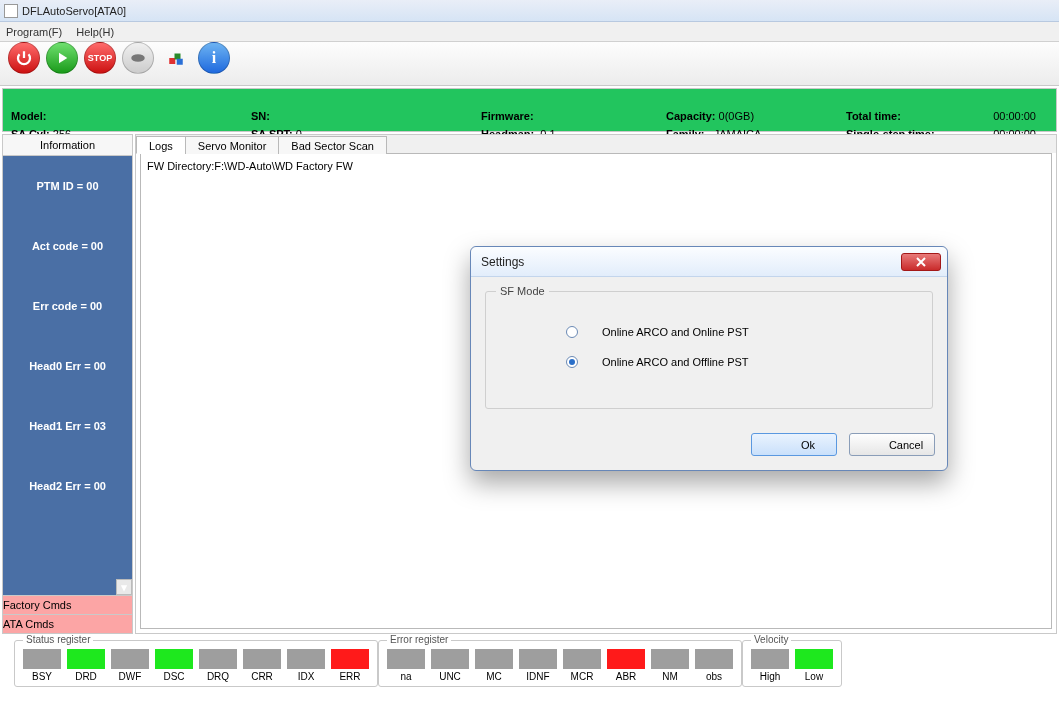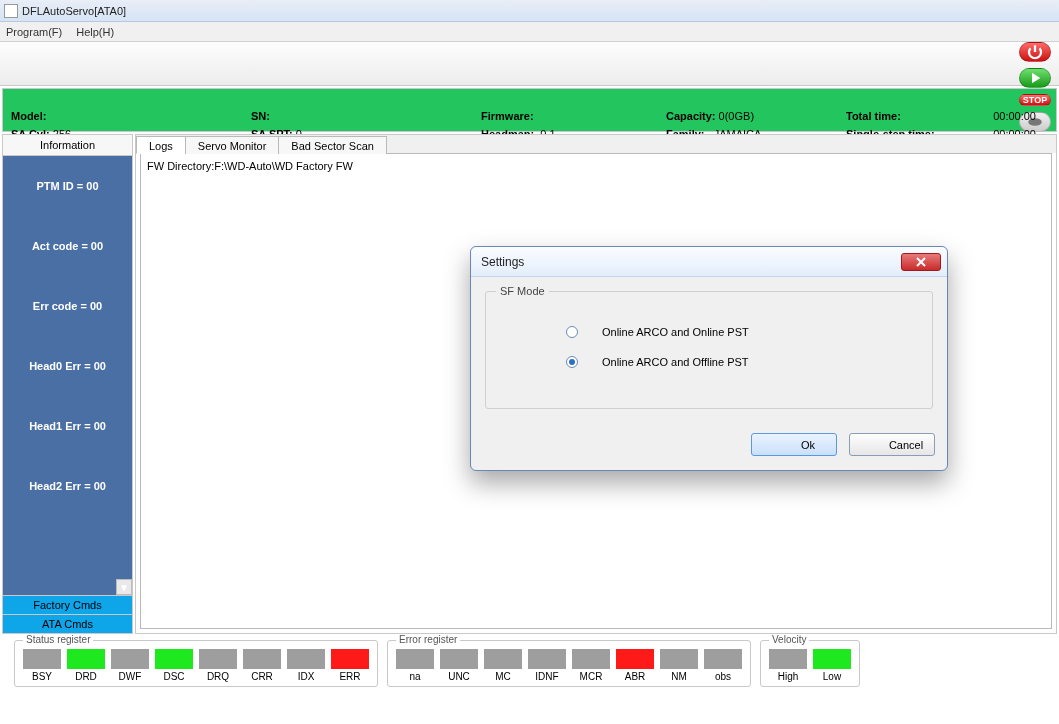--- a/index.html
+++ b/index.html
@@ -5,43 +5,43 @@
 * { box-sizing: border-box; margin: 0; padding: 0; font-family: Tahoma, sans-serif; font-size: 11px; }
 body { background: #fff; width: 1059px; height: 724px; overflow: hidden; position: relative; }
 
 .titlebar { height: 22px; background: linear-gradient(#e9eef7,#d6e4f5); display: flex; align-items: center; padding-left: 4px; gap: 4px; border-bottom: 1px solid #b8c9e0; }
 .titlebar .ico { width: 14px; height: 14px; background: #fff; border: 1px solid #999; }
 .titlebar .t { color: #222; }
 
 .menubar { height: 20px; background: #f0f0f0; display: flex; align-items: center; padding: 0 6px; gap: 14px; border-bottom: 1px solid #d0d0d0; }
 .menubar span { color: #333; cursor: default; }
 
-.toolbar { height: 44px; background: linear-gradient(#fdfdfd,#ececec); display: flex; align-items: flex-end; gap: 6px; padding: 0 8px; border-bottom: 1px solid #c9c9c9; flex-direction: column; }
+.toolbar { height: 44px; background: linear-gradient(#fdfdfd,#ececec); display: flex; align-items: flex-start; gap: 6px; padding: 0 8px; border-bottom: 1px solid #c9c9c9; }
 .tb { width: 32px; height: 32px; border-radius: 16px; display: flex; align-items: center; justify-content: center; border: 1px solid rgba(0,0,0,.2); }
 .tb svg { width: 18px; height: 18px; }
 
 .infobar { height: 43px; background: #22c55e; border: 1px solid #c9c9c9; margin: 2px; padding: 21px 8px; display: grid; grid-template-columns: 240px 230px 185px 180px 120px 70px; row-gap: 6px; }
 .infobar div { white-space: nowrap; }
 .lbl { font-weight: bold; }
 
 .mid { display: flex; height: 500px; }
 .sidebar { width: 131px; display: flex; flex-direction: column; border: 1px solid #c9c9c9; margin: 0 2px; }
 .sb-head { text-align: center; background: #f7f7f7; border-bottom: 1px solid #c9c9c9; padding: 4px 0; }
 .sb-list { flex: 1; background: #4a6fa5; color: #fff; overflow: hidden; position: relative; font-weight: bold; }
 .sb-list .it { text-align: center; padding: 24px 0; }
 .sb-scroll { position: absolute; right: 0; bottom: 0; width: 16px; height: 16px; background: #e9e9e9; border: 1px solid #bbb; display: flex; align-items: center; justify-content: center; }
-.sb-btn { text-align: center; background: #0ea5e9; border-top: 1px solid #c9c9c9; padding: 3px 0; }
+.sb-btn { background: #fca5a5; border-top: 1px solid #c9c9c9; padding: 3px 0; }
 
 .main { flex: 1; border: 1px solid #c9c9c9; margin: 0 2px 0 0; display: flex; flex-direction: column; }
 .tabs { display: flex; height: 18px; background: #f0f0f0; }
 .tab { padding: 3px 12px; border: 1px solid #b9b9b9; border-bottom: none; background: #f7f7f7; margin-right: -1px; position: relative; top: 1px; }
 .tab.active { background: #fff; border-bottom: 1px solid #fff; }
 .logarea { flex: 1; background: #fff; border: 1px solid #b9b9b9; margin: 0 4px 4px 4px; padding: 6px; font-size: 12px; }
 
-.bottom { display: flex; gap: 9px; padding: 6px 14px 0 14px; }
+.bottom { display: flex; gap: 0; padding: 6px 14px 0 14px; }
 .grp { border: 1px solid #c9c9c9; border-radius: 3px; padding: 8px 8px 4px 8px; position: relative; }
 .grp .gl { position: absolute; top: -7px; left: 8px; background: #fff; padding: 0 3px; font-size: 10px; color: #555; }
 .regs { display: flex; gap: 6px; }
 .reg { display: flex; flex-direction: column; align-items: center; gap: 2px; }
 .led { width: 38px; height: 20px; background: #9e9e9e; }
 .led.on { background: #1ee81e; }
 .led.err { background: #ff1a1a; }
 .reg span { font-size: 10px; }
 
 
@@ -120,21 +120,21 @@
 </div>
 
 <div class="mid">
   <div class="sidebar">
     <div class="sb-head">Information</div>
     <div class="sb-list">
       <div class="it">PTM ID = 00</div>
       <div class="it">Act code = 00</div>
       <div class="it">Err code = 00</div>
       <div class="it">Head0 Err = 00</div>
-      <div class="it">Head1 Err = 00</div>
+      <div class="it">Head1 Err = 03</div>
       <div class="it">Head2 Err = 00</div>
       <div class="sb-scroll">▾</div>
     </div>
     <div class="sb-btn">Factory Cmds</div>
     <div class="sb-btn">ATA Cmds</div>
   </div>
 
   <div class="main">
     <div class="tabs">
       <div class="tab active">Logs</div>

